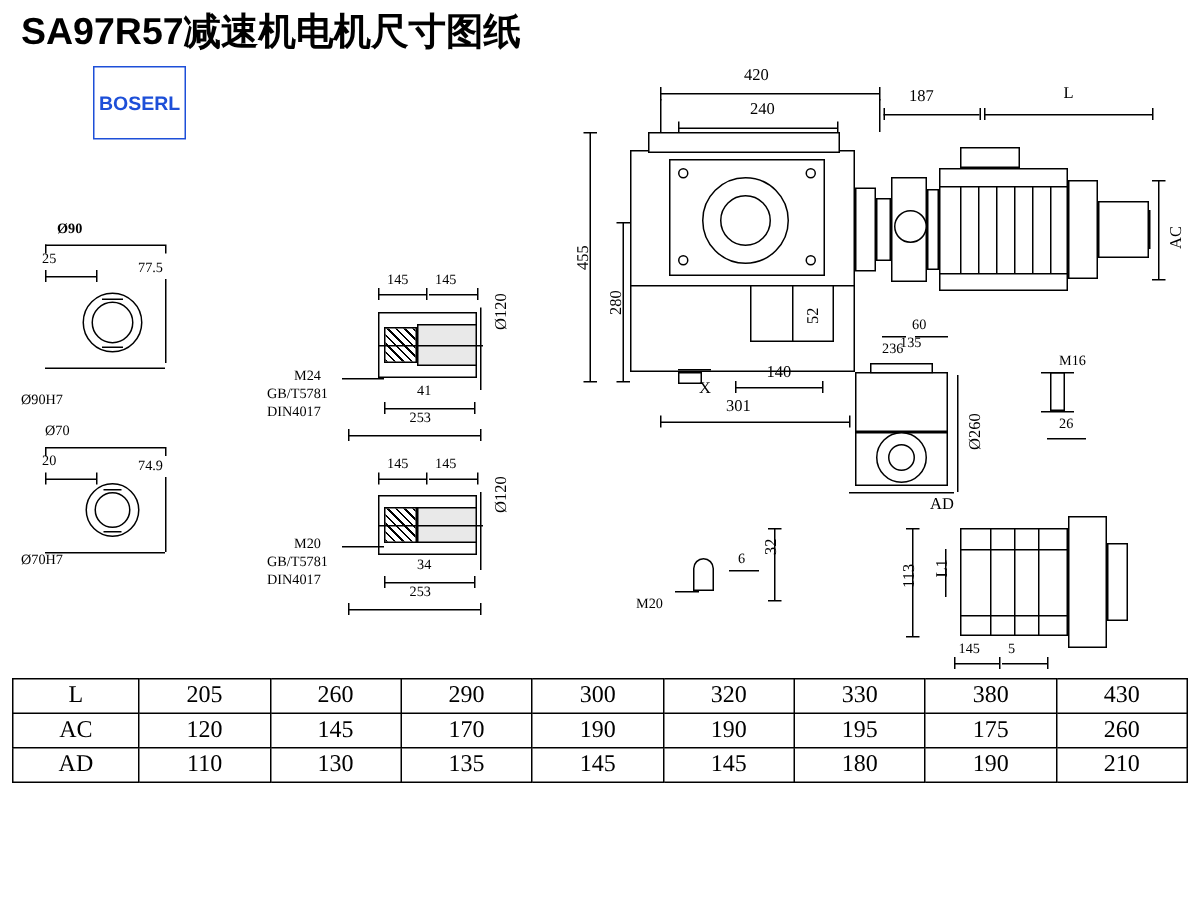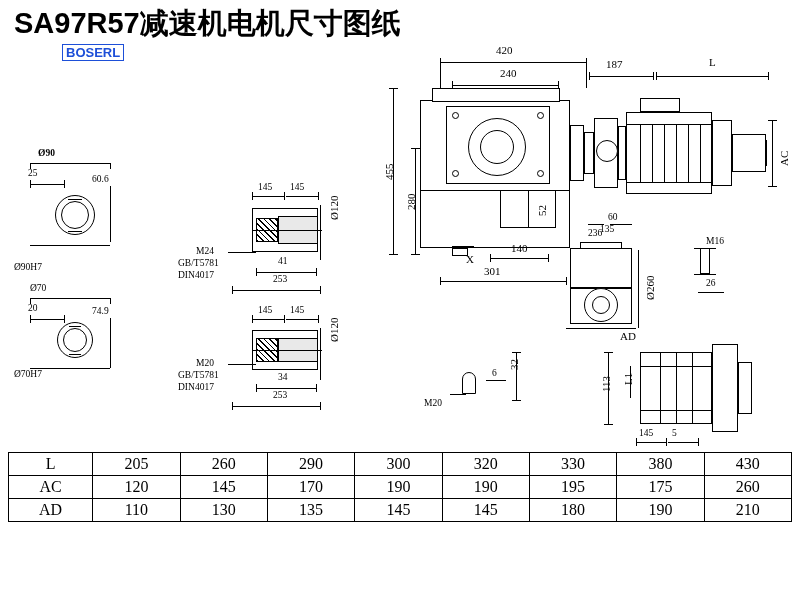--- a/index.html
+++ b/index.html
@@ -10,28 +10,28 @@
     color:#000;
     position:relative;
     overflow:hidden;
   }
   .root{position:relative;width:800px;height:613px;}
 
   
   .title{
     position:absolute;left:14px;top:4px;
     font-family:"Liberation Sans", sans-serif;
-    font-weight:bold;font-size:29px;letter-spacing:0px;
+    font-weight:bold;font-size:25px;letter-spacing:0px;
     white-space:nowrap;
   }
   .brand{
     position:absolute;left:62px;top:44px;
     font-family:"Liberation Sans", sans-serif;
     font-weight:bold;font-size:13px;color:#1d4fd8;
-    border:1px solid #1d4fd8;padding:0 3px;
+    border:1px solid #1d4fd8;padding:16px 3px;
   }
 
   
   .ln{position:absolute;background:#000;}
   .hl{height:1px;}
   .vl{width:1px;}
   .box{position:absolute;border:1px solid #000;box-sizing:border-box;background:#fff;}
   .box2{position:absolute;border:1.3px solid #000;box-sizing:border-box;background:#fff;}
   .circ{position:absolute;border:1px solid #000;border-radius:50%;box-sizing:border-box;background:#fff;}
   .lbl{position:absolute;font-size:11px;white-space:nowrap;font-family:"Liberation Serif",serif;}
@@ -65,21 +65,21 @@
     <div class="lbl-s" style="left:38px;top:148px;font-weight:bold;">Ø90</div>
     <div class="ln hl" style="left:30px;top:163px;width:80px;"></div>
     <div class="ln vl" style="left:30px;top:163px;height:6px;"></div>
     <div class="ln vl" style="left:110px;top:163px;height:6px;"></div>
 
     <div class="lbl-s" style="left:28px;top:168px;">25</div>
     <div class="ln hl" style="left:30px;top:184px;width:34px;"></div>
     <div class="ln vl" style="left:30px;top:180px;height:8px;"></div>
     <div class="ln vl" style="left:64px;top:180px;height:8px;"></div>
 
-    <div class="lbl-s" style="left:92px;top:174px;">60.6</div>
+    <div class="lbl-s" style="left:92px;top:174px;">77.5</div>
     <div class="ln vl" style="left:110px;top:186px;height:56px;"></div>
 
     <div class="circ" style="left:55px;top:195px;width:40px;height:40px;"></div>
     <div class="circ" style="left:61px;top:201px;width:28px;height:28px;"></div>
     <div class="ln hl" style="left:68px;top:199px;width:14px;"></div>
     <div class="ln hl" style="left:68px;top:231px;width:14px;"></div>
 
     <div class="ln hl" style="left:30px;top:245px;width:80px;"></div>
     <div class="lbl-s" style="left:14px;top:246px;margin-top:16px;">Ø90H7</div>
   </div>

